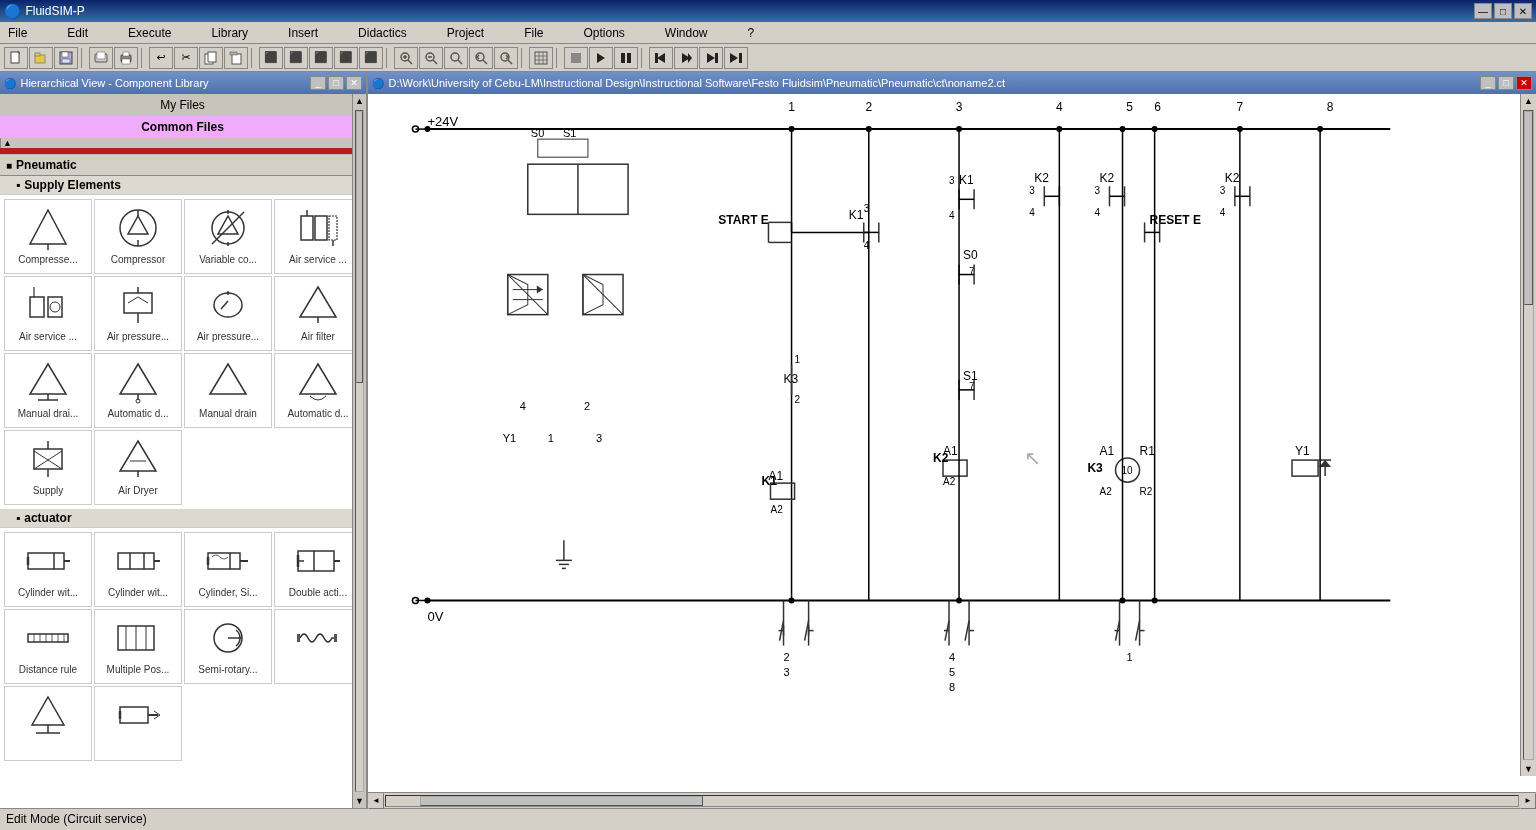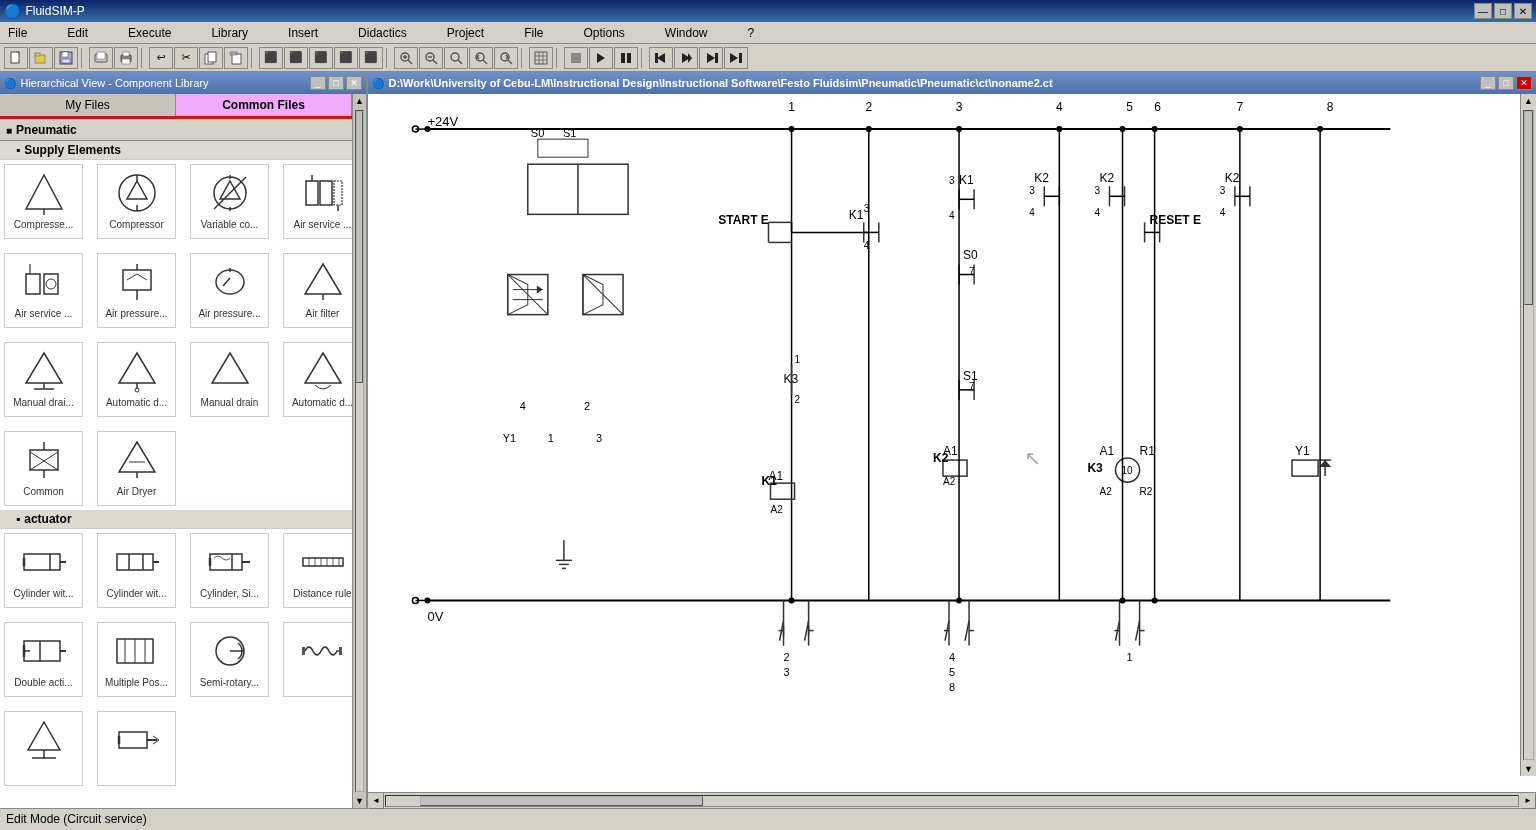--- a/index.html
+++ b/index.html
@@ -96,21 +96,22 @@
       color: white;
       font-size: 11px;
     }
     #lib-titlebar-right { display: flex; gap: 2px; }
     .lib-btn { width: 16px; height: 14px; background: #c0c0c0; border: 1px solid #888; display: flex; align-items: center; justify-content: center; font-size: 9px; cursor: pointer; }
 
     
     #lib-tabs {
       display: flex;
       background: #c8c4bc;
-      border-bottom: 3px solid #b91c1c;
+      border-bottom: 6px solid #b91c1c;
+      flex-direction: column;
     }
     .lib-tab {
       flex: 1;
       text-align: center;
       padding: 4px 2px;
       font-size: 12px;
       cursor: pointer;
       background: #c8c4bc;
       border-right: 1px solid #888;
     }
@@ -147,21 +148,21 @@
       font-size: 12px;
       font-weight: bold;
       cursor: pointer;
     }
 
     
     .comp-grid {
       display: grid;
       grid-template-columns: repeat(4, 1fr);
       padding: 4px;
-      gap: 14px;
+      gap: 2px;
       background: white;
     }
     .comp-item {
       display: flex;
       flex-direction: column;
       align-items: center;
       padding: 4px 2px;
       border: 1px solid #ccc;
       cursor: pointer;
       background: white;
@@ -594,21 +595,21 @@
 
         <div class="comp-item">
           <div class="comp-icon">
             <svg width="44" height="44" viewBox="0 0 44 44">
               <rect x="8" y="12" width="28" height="20" fill="none" stroke="#333" stroke-width="1.5"></rect>
               <path d="M8,14 L36,32 M8,32 L36,14" stroke="#333" stroke-width="1"></path>
               <line x1="22" y1="4" x2="22" y2="12" stroke="#333" stroke-width="1.5"></line>
               <line x1="22" y1="32" x2="22" y2="40" stroke="#333" stroke-width="1.5"></line>
             </svg>
           </div>
-          <div class="comp-label">Common</div>
+          <div class="comp-label">Supply</div>
         </div>
         <div class="comp-item">
           <div class="comp-icon">
             <svg width="44" height="44" viewBox="0 0 44 44">
               <path d="M22,4 L40,34 L4,34 Z" fill="none" stroke="#333" stroke-width="1.5"></path>
               <line x1="14" y1="24" x2="30" y2="24" stroke="#333" stroke-width="1"></line>
               <line x1="22" y1="34" x2="22" y2="40" stroke="#333" stroke-width="1.5"></line>
             </svg>
           </div>
           <div class="comp-label">Air Dryer</div>
@@ -651,50 +652,50 @@
               <line x1="24" y1="14" x2="24" y2="30" stroke="#333" stroke-width="1.5"></line>
               <line x1="34" y1="22" x2="42" y2="22" stroke="#333" stroke-width="2"></line>
               <line x1="2" y1="18" x2="2" y2="26" stroke="#333" stroke-width="2.5"></line>
 
               <path d="M6,18 Q10,14 14,18 Q18,22 22,18" fill="none" stroke="#333" stroke-width="0.8"></path>
             </svg>
           </div>
           <div class="comp-label">Cylinder, Si...</div>
         </div>
 
+        <div class="comp-item">
+          <div class="comp-icon">
+            <svg width="44" height="44" viewBox="0 0 44 44">
+              <rect x="2" y="12" width="36" height="20" fill="none" stroke="#333" stroke-width="1.5"></rect>
+              <line x1="18" y1="12" x2="18" y2="32" stroke="#333" stroke-width="1.5"></line>
+              <line x1="38" y1="22" x2="44" y2="22" stroke="#333" stroke-width="2"></line>
+              <line x1="2" y1="16" x2="2" y2="28" stroke="#333" stroke-width="2.5"></line>
+              <line x1="2" y1="22" x2="8" y2="22" stroke="#333" stroke-width="1.5"></line>
+            </svg>
+          </div>
+          <div class="comp-label">Double acti...</div>
+        </div>
         <div class="comp-item">
           <div class="comp-icon">
             <svg width="44" height="44" viewBox="0 0 44 44">
 
               <rect x="2" y="18" width="40" height="8" fill="none" stroke="#333" stroke-width="1.5"></rect>
               <line x1="8" y1="18" x2="8" y2="26" stroke="#333" stroke-width="0.8"></line>
               <line x1="14" y1="18" x2="14" y2="26" stroke="#333" stroke-width="0.8"></line>
               <line x1="20" y1="18" x2="20" y2="26" stroke="#333" stroke-width="0.8"></line>
               <line x1="26" y1="18" x2="26" y2="26" stroke="#333" stroke-width="0.8"></line>
               <line x1="32" y1="18" x2="32" y2="26" stroke="#333" stroke-width="0.8"></line>
               <line x1="38" y1="18" x2="38" y2="26" stroke="#333" stroke-width="0.8"></line>
             </svg>
           </div>
           <div class="comp-label">Distance rule</div>
         </div>
         <div class="comp-item">
           <div class="comp-icon">
             <svg width="44" height="44" viewBox="0 0 44 44">
-              <rect x="2" y="12" width="36" height="20" fill="none" stroke="#333" stroke-width="1.5"></rect>
-              <line x1="18" y1="12" x2="18" y2="32" stroke="#333" stroke-width="1.5"></line>
-              <line x1="38" y1="22" x2="44" y2="22" stroke="#333" stroke-width="2"></line>
-              <line x1="2" y1="16" x2="2" y2="28" stroke="#333" stroke-width="2.5"></line>
-              <line x1="2" y1="22" x2="8" y2="22" stroke="#333" stroke-width="1.5"></line>
-            </svg>
-          </div>
-          <div class="comp-label">Double acti...</div>
-        </div>
-        <div class="comp-item">
-          <div class="comp-icon">
-            <svg width="44" height="44" viewBox="0 0 44 44">
               <rect x="2" y="10" width="36" height="24" fill="none" stroke="#333" stroke-width="1.5"></rect>
               <line x1="10" y1="10" x2="10" y2="34" stroke="#333" stroke-width="1"></line>
               <line x1="20" y1="10" x2="20" y2="34" stroke="#333" stroke-width="1"></line>
               <line x1="30" y1="10" x2="30" y2="34" stroke="#333" stroke-width="1"></line>
             </svg>
           </div>
           <div class="comp-label">Multiple Pos...</div>
         </div>
         <div class="comp-item">
           <div class="comp-icon">
@@ -750,21 +751,21 @@
       </div>
       <div style="text-align:center;font-size:9px;cursor:pointer;padding:2px;">▼</div>
     </div>
   </div>
 
   <div id="right-panel">
 
     <div id="diagram-titlebar">
       <div style="display:flex;align-items:center;gap:4px;">
         <span style="font-size:10px;">🔵</span>
-        <span style="font-size:11px;font-weight:bold;">D:\Work\University of Cebu-LM\Instructional Design\Instructional Software\Festo Fluidsim\Pneumatic\Pneumatic\ct\noname2.ct</span>
+        <span style="font-size:11px;">D:\Work\University of Cebu-LM\Instructional Design\Instructional Software\Festo Fluidsim\Pneumatic\Pneumatic\ct\noname2.ct</span>
       </div>
       <div id="diagram-titlebar-right">
         <div class="lib-btn">_</div>
         <div class="lib-btn">□</div>
         <div class="lib-btn" style="background:#c00;color:white;">✕</div>
       </div>
     </div>
 
     <div id="diagram-area">
 

